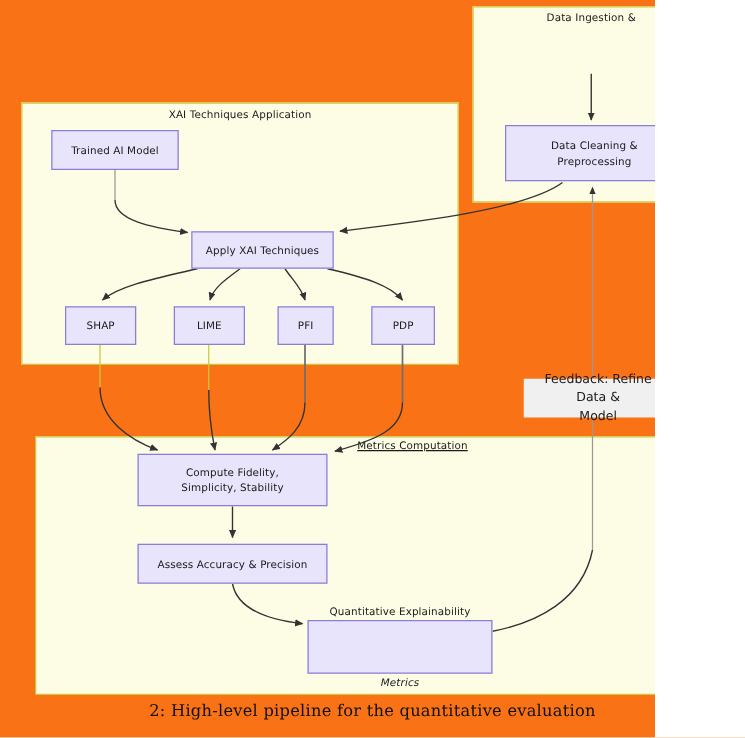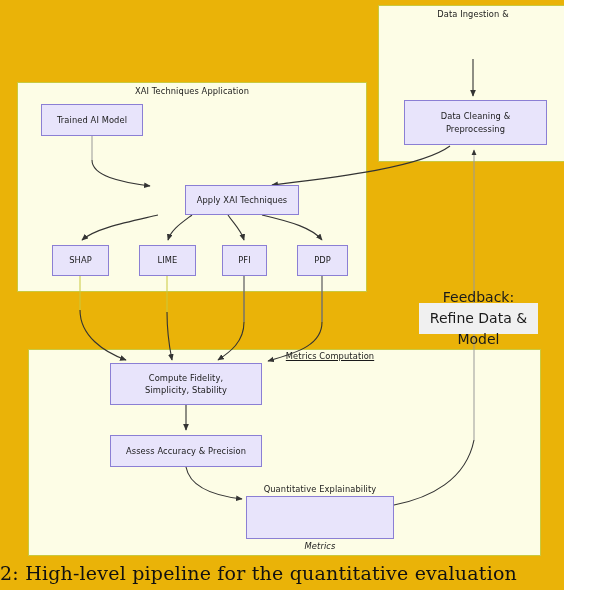--- a/index.html
+++ b/index.html
@@ -5,23 +5,23 @@
   html, body {
     margin: 0;
     padding: 0;
     background: #ffffff;
   }
   body {
     font-family: "DejaVu Sans", sans-serif;
   }
   #canvas {
     position: relative;
-    width: 564px;
+    width: 524px;
     height: 590px;
-    background: #eab308;
+    background: #f97316;
     overflow: hidden;
   }
   .group-box {
     position: absolute;
     background: #fdfde6;
     border: 1.2px solid #c9c93f;
     box-sizing: border-box;
   }
   .group-title {
     position: absolute;
@@ -52,42 +52,42 @@
   }
   .note {
     position: absolute;
     background: #f0f0f0;
     border: none;
     box-sizing: border-box;
     display: flex;
     align-items: center;
     justify-content: center;
     text-align: center;
-    font-size: 14px;
+    font-size: 10px;
     color: #1a1a1a;
     line-height: 1.5;
     padding: 3px 6px;
   }
   #edges {
     position: absolute;
     left: 0;
     top: 0;
     width: 596px;
     height: 590px;
     pointer-events: none;
   }
   .caption {
     position: absolute;
     left: 0;
     top: 562px;
     width: 596px;
     font-family: "DejaVu Serif", serif;
-    font-size: 19px;
+    font-size: 13px;
     color: #111111;
-    text-align: left;
+    text-align: center;
     white-space: nowrap;
     letter-spacing: 0.2px;
   }
 </style>
 </head>
 <body>
 
 <div id="canvas">
 
   <div class="group-box" style="left:378px; top:5px; width:190px; height:157px;"></div>
@@ -142,21 +142,21 @@
   </svg>
 
 
   <div class="node" style="left:404px; top:100px; width:143px; height:45px;">
     <span style="white-space:pre-line;">Data Cleaning &amp;
 Preprocessing</span>
   </div>
 
   <div class="node" style="left:41px; top:104px; width:102px; height:32px;">Trained AI Model</div>
 
-  <div class="node" style="left:153px; top:185px; width:114px; height:30px;margin-left:32px;">Apply XAI Techniques</div>
+  <div class="node" style="left:153px; top:185px; width:114px; height:30px;">Apply XAI Techniques</div>
 
   <div class="node" style="left:52px; top:245px; width:57px; height:31px;">SHAP</div>
 
   <div class="node" style="left:139px; top:245px; width:57px; height:31px;">LIME</div>
 
   <div class="node" style="left:222px; top:245px; width:45px; height:31px;">PFI</div>
 
   <div class="node" style="left:297px; top:245px; width:51px; height:31px;">PDP</div>
 
   <div class="node" style="left:110px; top:363px; width:152px; height:42px;">

